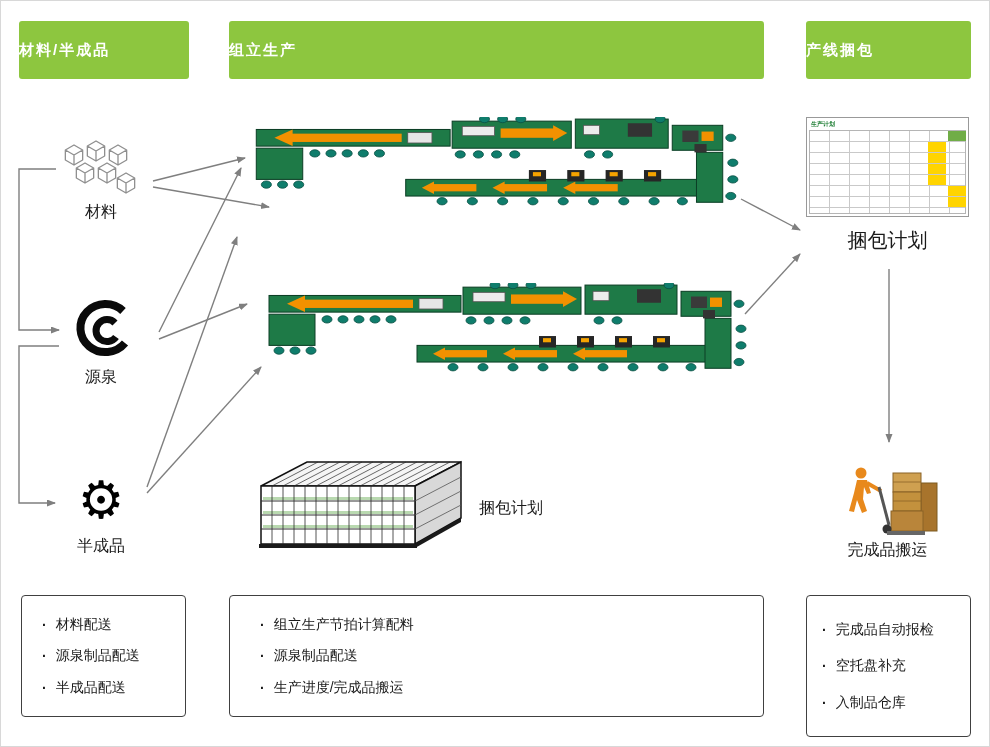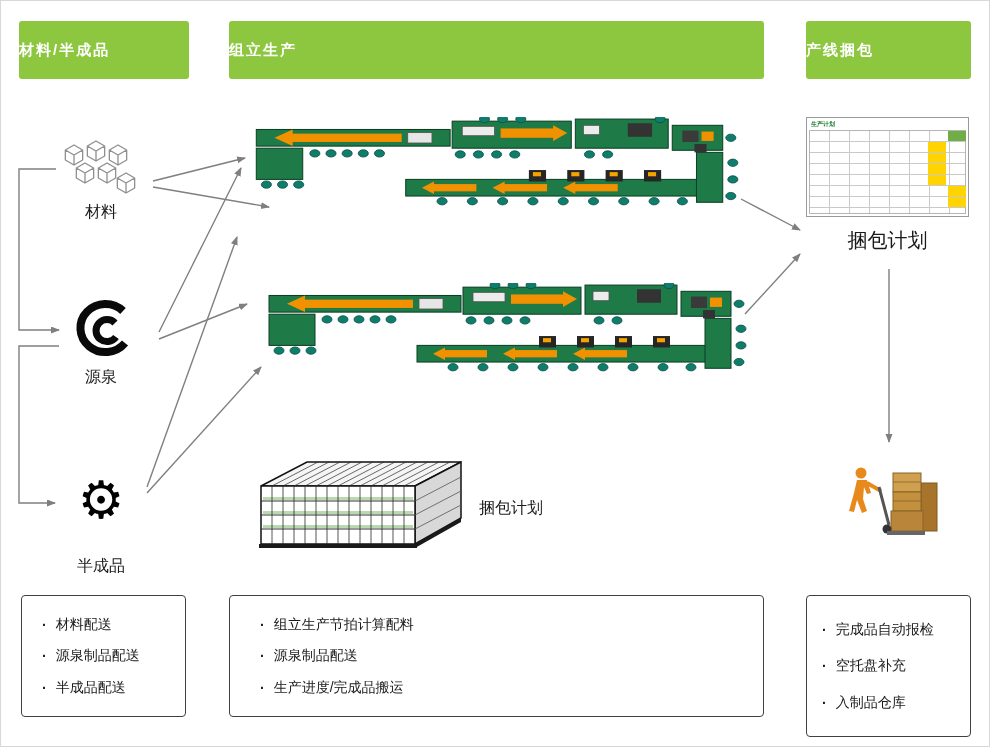--- a/index.html
+++ b/index.html
@@ -78,21 +78,21 @@
 
   <svg style="position:absolute; left:68px; top:298px;" width="64" height="62" viewBox="0 0 64 62">
     <g fill="none" stroke="#0a0a0a" stroke-linecap="butt">
       <path d="M54,12 A25,24 0 1 0 56,44" stroke-width="8"></path>
       <path d="M46,24 A11,11 0 1 0 47,38" stroke-width="7"></path>
     </g>
   </svg>
   <div class="cap" style="left:55px; top:366px; width:90px;">源泉</div>
 
   <div class="glyph-icon" style="left:60px; top:470px; width:80px; height:60px; font-size:52px; line-height:58px;">⚙</div>
-  <div class="cap" style="left:55px; top:535px; width:90px;margin-top:20px;">半成品</div>
+  <div class="cap" style="left:55px; top:535px; width:90px;">半成品</div>
 
   <svg class="asm" style="left:225px; top:116px; width:525px; height:104px;" viewBox="0 0 520 100" preserveAspectRatio="none">
     <g id="asmline">
       <rect x="30" y="12" width="192" height="16" class="grn"></rect>
       <rect x="64" y="16" width="110" height="8" class="org"></rect>
       <polygon points="48,20 66,12 66,28" class="org"></polygon>
       <rect x="180" y="15" width="24" height="10" fill="#e6e6e6" stroke="#555" stroke-width="0.8"></rect>
       <rect x="30" y="30" width="46" height="30" class="grn"></rect>
       <rect x="224" y="4" width="118" height="26" class="grn"></rect>
       <rect x="234" y="9" width="32" height="9" fill="#ececec" stroke="#555" stroke-width="0.8"></rect>
@@ -200,20 +200,21 @@
     <rect x="56" y="39" width="28" height="19" fill="#c3913d" stroke="#8a6226"></rect>
     <rect x="54" y="58" width="32" height="20" fill="#b9853a" stroke="#8a6226"></rect>
     <path d="M56,29 H84 M56,48 H84" stroke="#8a6226" stroke-width="0.8"></path>
     <circle cx="24" cy="20" r="5.5" fill="#e8891c"></circle>
     <path d="M20,27 L30,27 L34,40 L30,41 L27,34 L26,46 L30,58 L25,60 L20,47 L17,59 L12,58 L17,40 Z" fill="#e8891c"></path>
     <path d="M30,30 L44,38" stroke="#e8891c" stroke-width="4"></path>
     <path d="M42,34 L52,72" stroke="#555" stroke-width="3"></path>
     <circle cx="50" cy="76" r="4.5" fill="#333"></circle>
     <rect x="50" y="78" width="38" height="4" fill="#666"></rect>
   </svg>
+  <div class="cap" style="left:805px; top:539px; width:163px;">完成品搬运</div>
 
   <div class="bbox" style="left:20px; top:594px; width:165px; height:122px; padding-left:20px;">
     <div class="bline">
       <span class="bullet">·</span>
       <span>材料配送</span>
     </div>
     <div class="bline">
       <span class="bullet">·</span>
       <span>源泉制品配送</span>
     </div>

